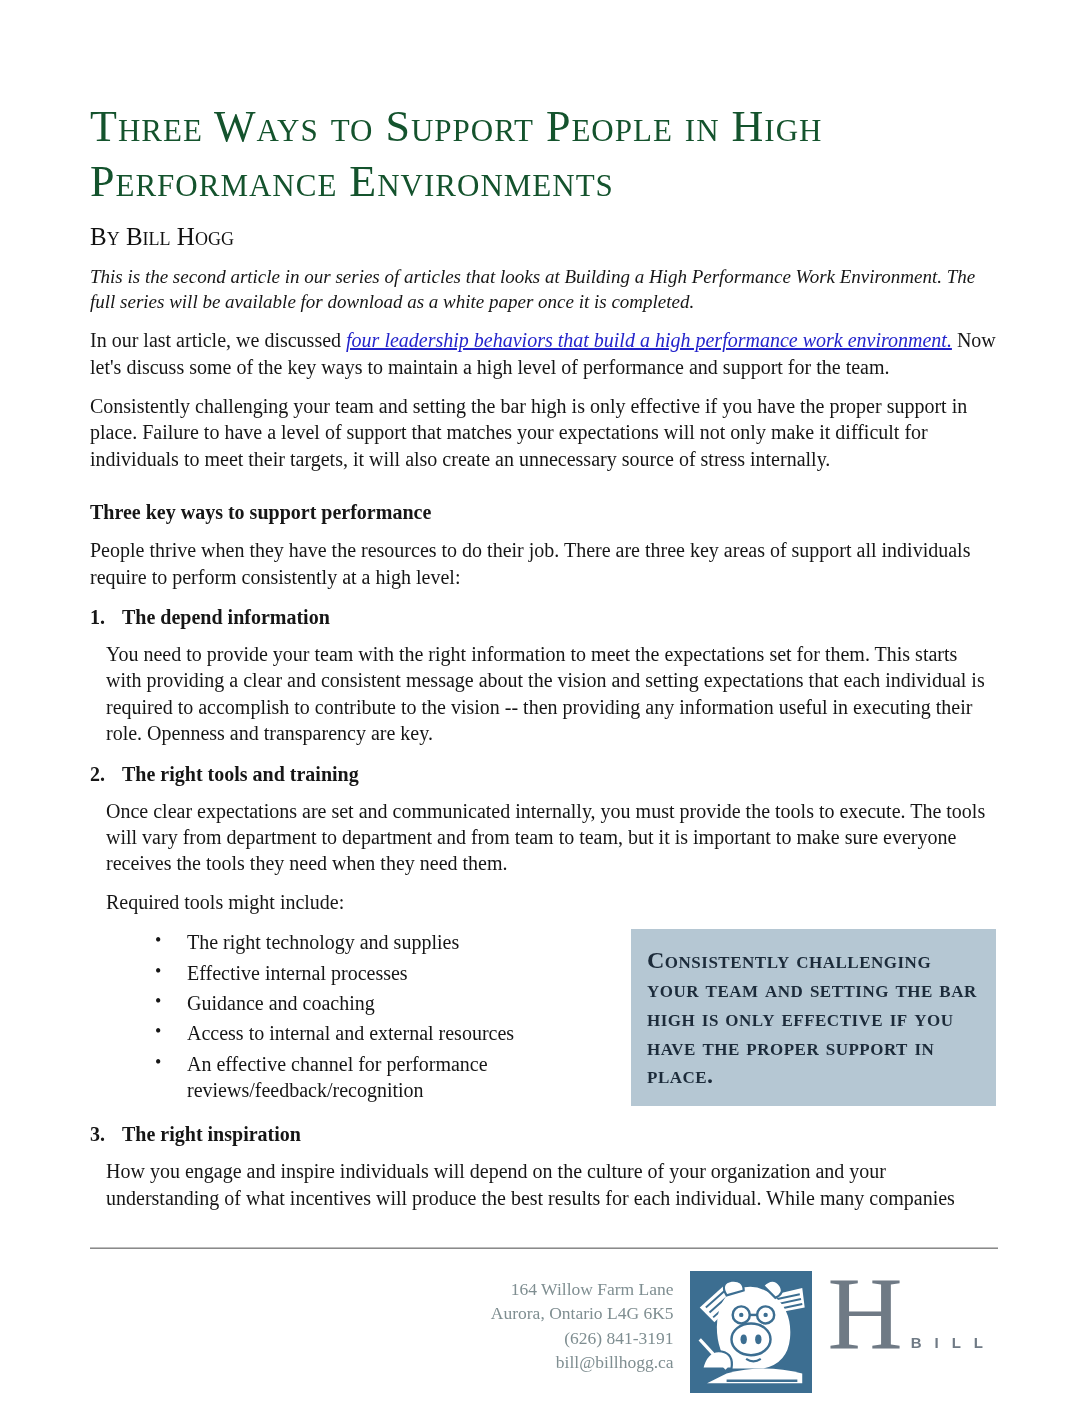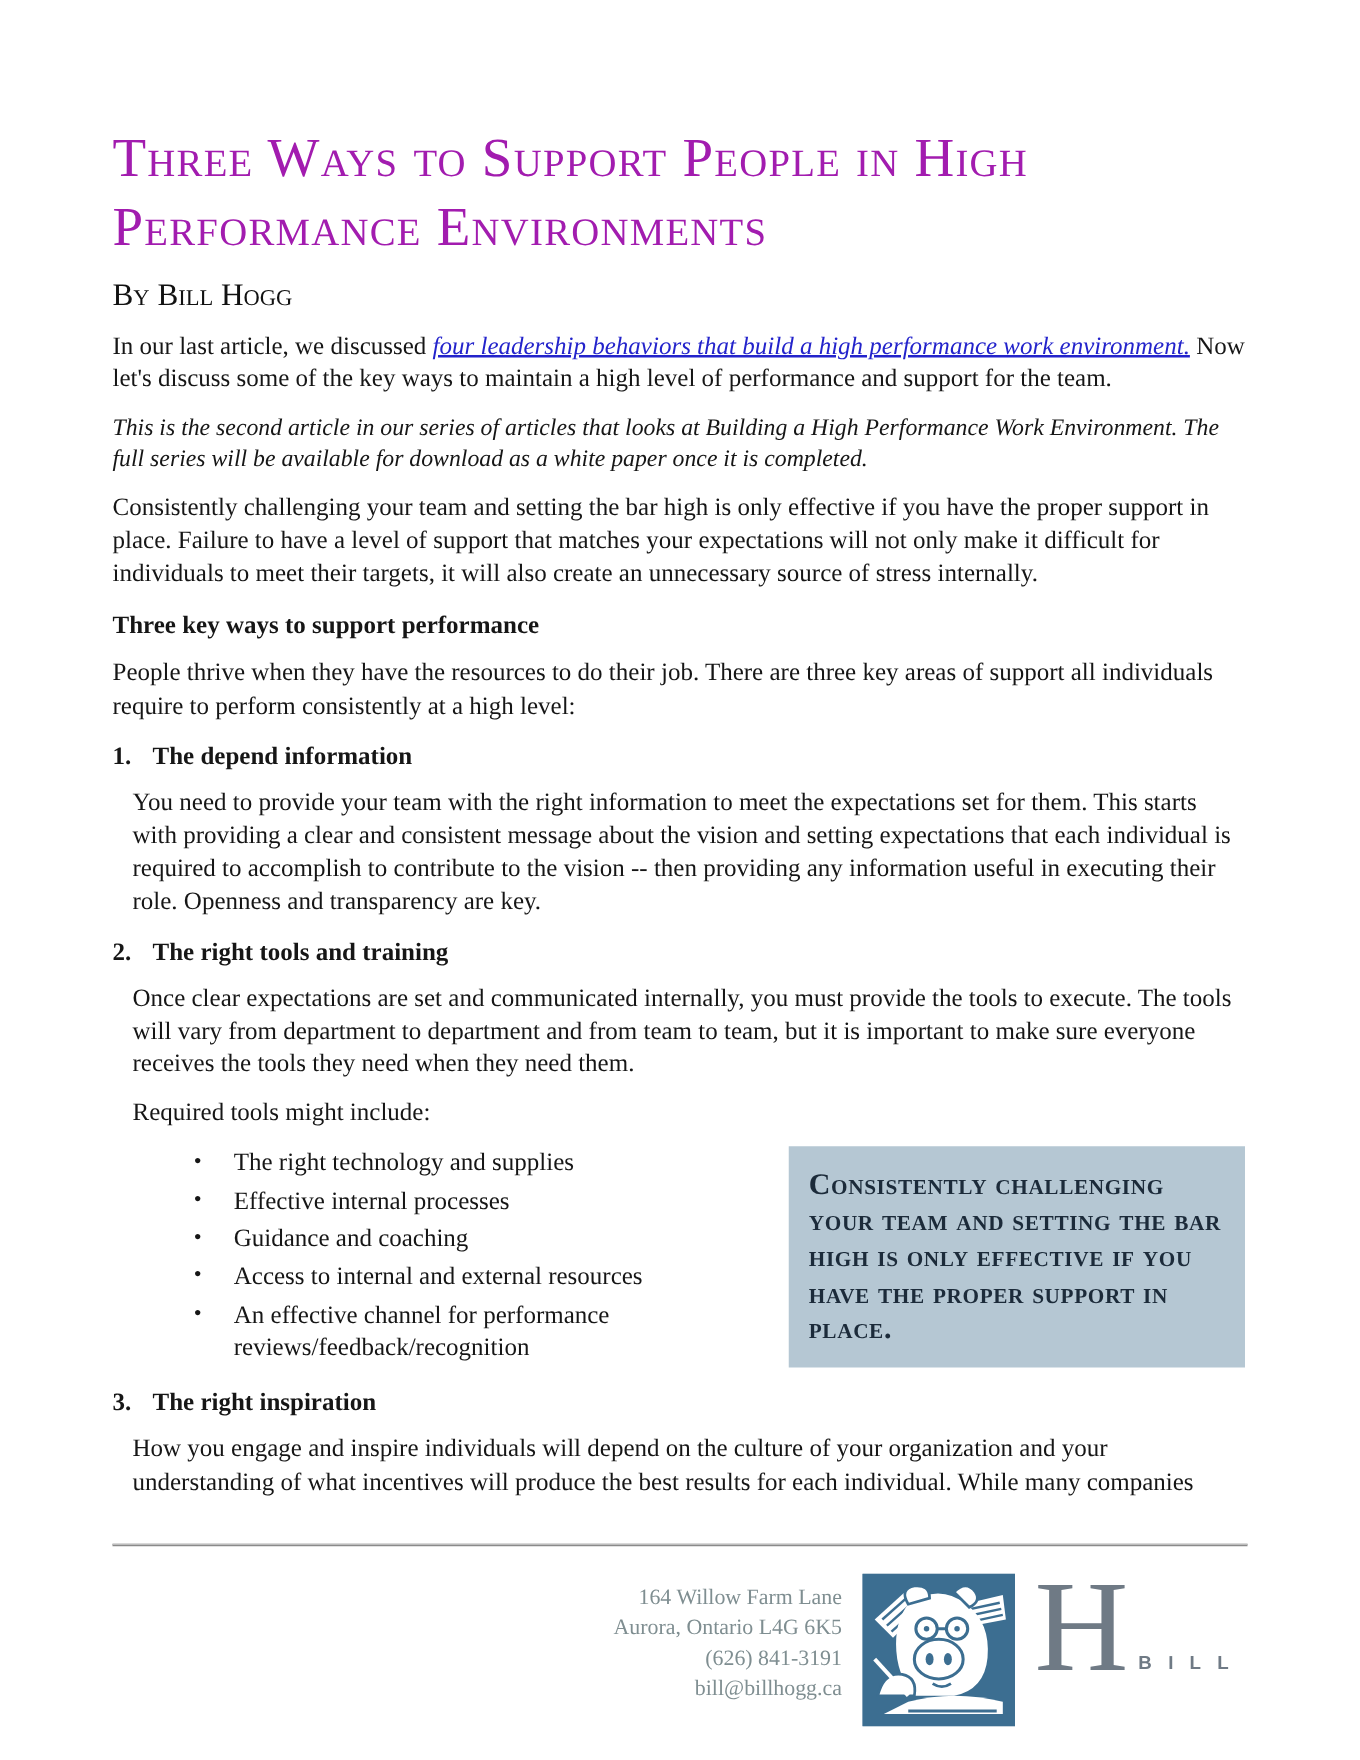--- a/index.html
+++ b/index.html
@@ -15,21 +15,21 @@
   }
   .page {
     padding: 100px 92px 0 90px;
   }
   .doc-title {
     font-variant: small-caps;
     font-weight: normal;
     font-size: 44px;
     line-height: 1.24;
     letter-spacing: 1px;
-    color: #a21caf;
+    color: #14532d;
   }
   .byline {
     font-variant: small-caps;
     font-size: 25px;
     margin-top: 14px;
     color: #111111;
   }
   .para {
     font-size: 20px;
     line-height: 1.32;
@@ -41,21 +41,21 @@
   }
   .inline-link {
     color: #2323cb;
     font-style: italic;
     text-decoration: underline;
     cursor: pointer;
   }
   .section-heading {
     font-size: 20px;
     font-weight: bold;
-    margin-top: 17px;
+    margin-top: 29px;
   }
   .numbered-item { margin-top: 16px; }
   .item-title-row {
     display: flex;
     font-size: 20px;
     font-weight: bold;
   }
   .item-number { width: 32px; flex: 0 0 32px; }
   .item-body {
     margin-left: 16px;
@@ -152,23 +152,23 @@
 </style>
 </head>
 <body>
 
 <div class="page">
 
   <h1 class="doc-title">Three Ways to Support People in High Performance Environments</h1>
 
   <div class="byline">By Bill Hogg</div>
 
+  <p class="para italic-note">This is the second article in our series of articles that looks at Building a High Performance Work Environment. The full series will be available for download as a white paper once it is completed.</p>
+
   <p class="para"><span>In our last article, we discussed </span><a class="inline-link">four leadership behaviors that build a high performance work environment.</a><span> Now let's discuss some of the key ways to maintain a high level of performance and support for the team.</span></p>
-
-  <p class="para italic-note">This is the second article in our series of articles that looks at Building a High Performance Work Environment. The full series will be available for download as a white paper once it is completed.</p>
 
   <p class="para">Consistently challenging your team and setting the bar high is only effective if you have the proper support in place. Failure to have a level of support that matches your expectations will not only make it difficult for individuals to meet their targets, it will also create an unnecessary source of stress internally.</p>
 
   <h2 class="section-heading">Three key ways to support performance</h2>
 
   <p class="para">People thrive when they have the resources to do their job. There are three key areas of support all individuals require to perform consistently at a high level:</p>
 
   <div class="numbered-item">
     <div class="item-title-row">
       <span class="item-number">1.</span>

